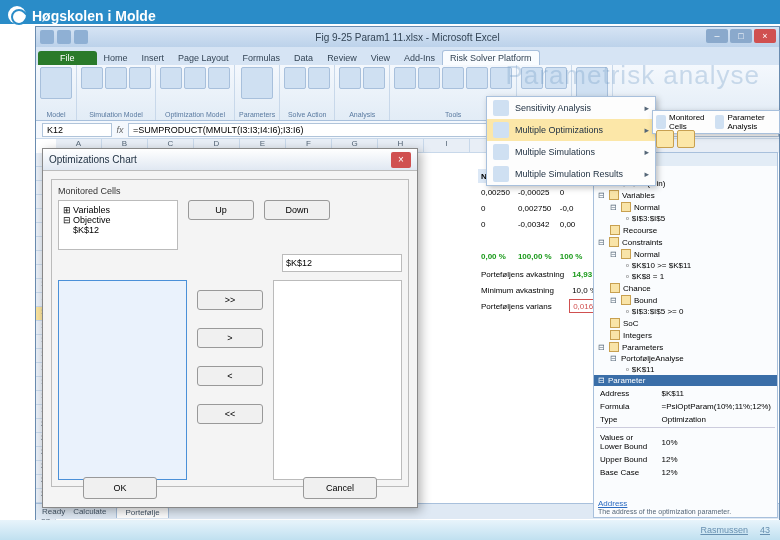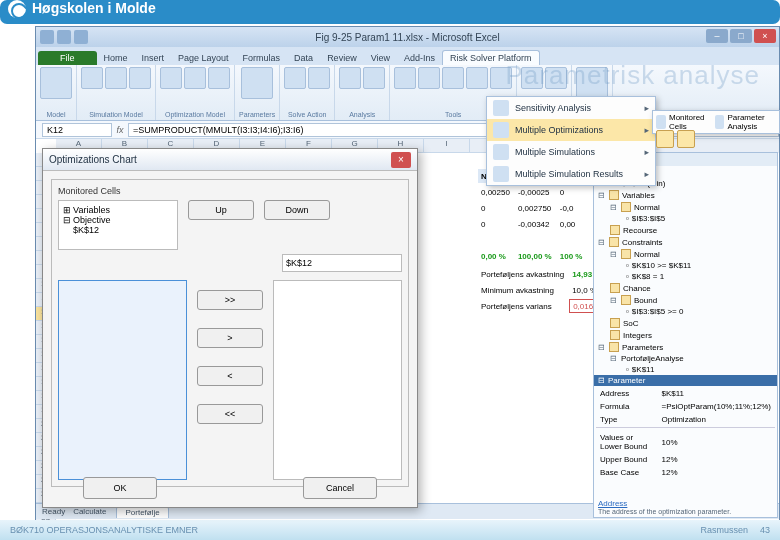--- a/index.html
+++ b/index.html
@@ -1,19 +1,19 @@
 <!DOCTYPE html>
 <html><head>
 <meta charset="utf-8">
 <style>
   * { box-sizing: border-box; margin: 0; padding: 0; font-family: "Segoe UI", Tahoma, sans-serif; }
   body { width: 780px; height: 540px; background: #fff; position: relative; overflow: hidden; font-size: 9px; }
 
   
-  .inst-bar { height: 24px; background: #2a8cc8; color: #fff; display: flex; align-items: flex-start; padding: 0 8px; border-radius: 7px; }
+  .inst-bar { height: 24px; background: #2a8cc8; color: #fff; display: flex; align-items: flex-end; padding: 0 8px; }
   .inst-logo { width: 18px; height: 18px; border-radius: 50%; background: #fff; margin-right: 6px; position: relative; }
   .inst-logo::after { content: ""; position: absolute; left: 3px; top: 3px; width: 12px; height: 12px; border: 2px solid #2a8cc8; border-radius: 50% 50% 0 50%; transform: rotate(-45deg); }
   .inst-name { font-size: 14px; font-weight: 600; }
 
   
   .excel-window { position: absolute; top: 26px; left: 35px; right: 0; bottom: 0; border: 1px solid #6a8cb0; background: #e8eef6; }
   .titlebar { height: 20px; background: linear-gradient(#d6e4f4,#bcd2ea); display: flex; align-items: center; justify-content: center; position: relative; }
   .titlebar .qat { position: absolute; left: 4px; display: flex; gap: 3px; }
   .qat span { width: 14px; height: 14px; background: #8fb0d4; border-radius: 2px; }
   .titlebar-title { font-size: 10px; color: #345; }
@@ -103,21 +103,21 @@
   .sp-foot a { color: #2a6ac0; text-decoration: underline; font-size: 8px; }
   .sp-foot .desc { font-size: 7px; color: #567; }
 
   
   .statusbar { position: absolute; bottom: 20px; left: 0; right: 0; height: 16px; background: #dfe9f4; border-top: 1px solid #a8c0dc; display: flex; align-items: center; font-size: 8px; color: #456; padding: 0 6px; }
   .sheettabs { display: flex; gap: 1px; margin-left: 10px; }
   .sheettab { background: #fff; border: 1px solid #a8c0dc; border-bottom: none; padding: 1px 8px; border-radius: 3px 3px 0 0; }
 
   
   .footer { position: absolute; bottom: 0; left: 0; right: 0; height: 20px; background: linear-gradient(#e8f4fb,#c0e0f0); display: flex; align-items: center; padding: 0 10px; font-size: 9px; color: #6890b0; }
-  .footer .right { margin-left: auto; display: flex; gap: 12px; }
+  .footer .right { margin-left: auto; display: flex; gap: 12px; text-decoration: underline; }
 
   
   .watermark { position: absolute; top: 60px; right: 20px; font-size: 26px; color: rgba(120,160,200,.35); font-weight: 300; letter-spacing: 1px; z-index: 1; pointer-events: none; }
 </style>
 </head>
 <body>
 
 <div class="inst-bar">
   <div class="inst-logo"></div>
   <div class="inst-name">Høgskolen i Molde</div>
@@ -500,18 +500,17 @@
     </table>
   <div class="sp-foot">
     <a>Address</a>
     <div class="desc">The address of the optimization parameter.</div>
   </div>
 </div>
 
 <div class="watermark">Parametrisk analyse</div>
 
 <div class="footer">
-  <span>BØK710 OPERASJONSANALYTISKE EMNER</span>
   <div class="right">
     <span>Rasmussen</span>
     <span>43</span>
   </div>
 </div>
 
 </body></html>

